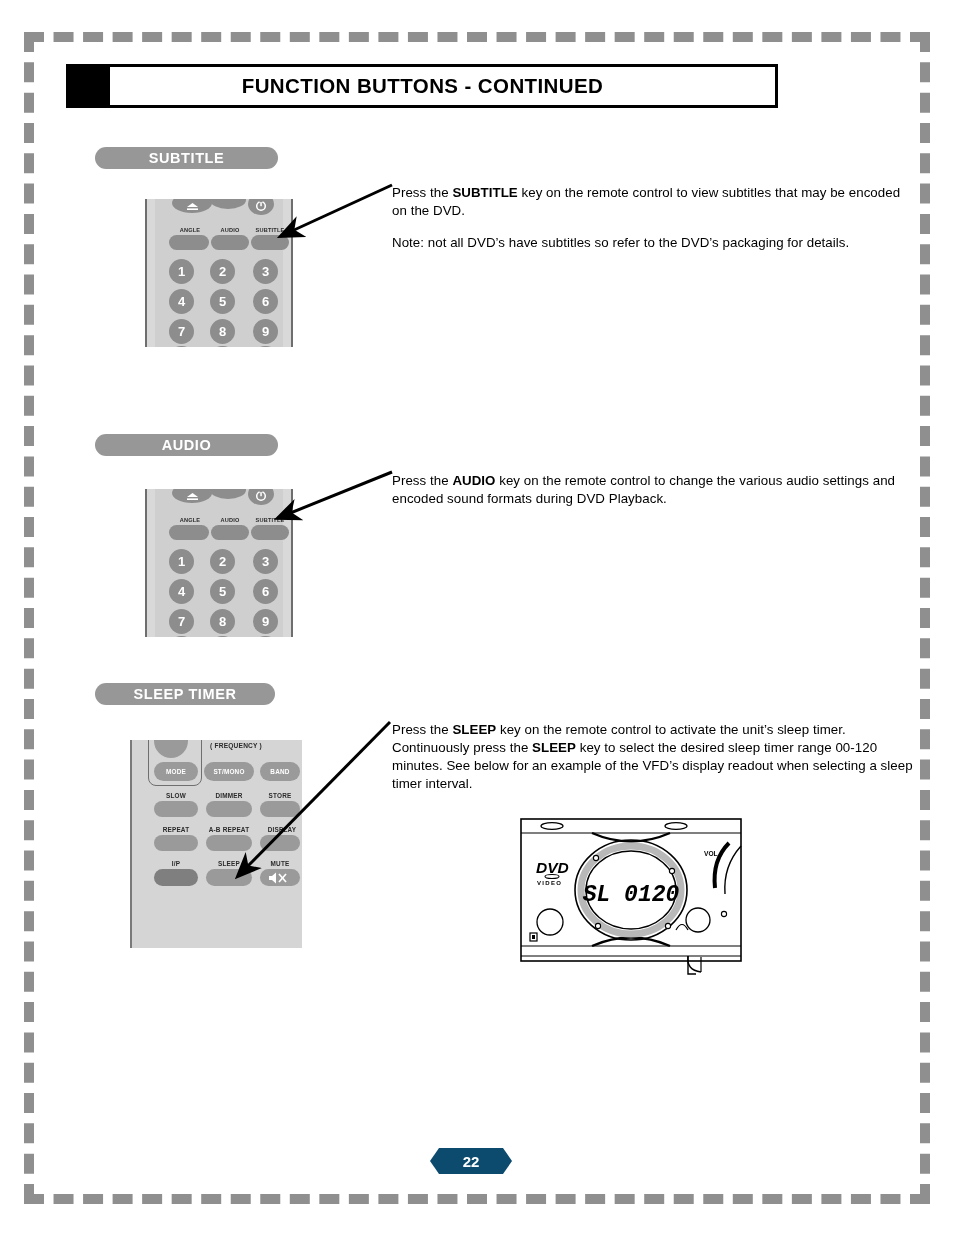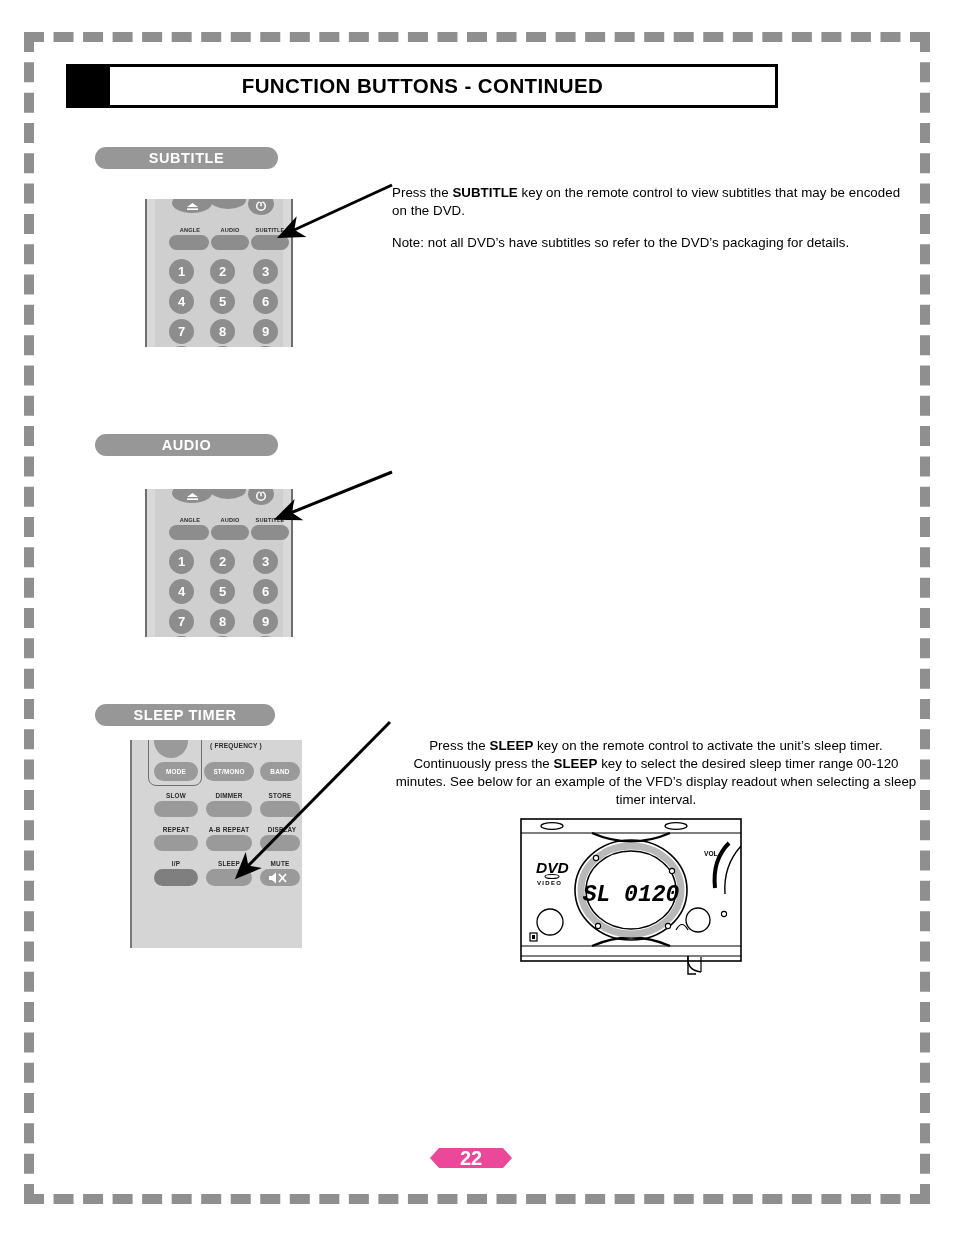--- a/index.html
+++ b/index.html
@@ -74,35 +74,35 @@
     font-size: 14.5px;
     font-weight: bold;
     letter-spacing: 0.6px;
     display: flex;
     align-items: center;
     justify-content: center;
     text-align: center;
   }
   .pill-subtitle { left: 95px;  top: 147px; width: 183px; }
   .pill-audio    { left: 95px;  top: 434px; width: 183px; }
-  .pill-sleep    { left: 95px;  top: 683px; width: 180px; margin-top: 21px; }
+  .pill-sleep    { left: 95px;  top: 683px; width: 180px; }
 
   
   .para {
     position: absolute;
     font-size: 13.3px;
     line-height: 18px;
     color: #000000;
     letter-spacing: 0.05px;
   }
   .para b { font-weight: bold; }
   .para-subtitle  { left: 392px; top: 184px; width: 512px; }
   .para-subnote   { left: 392px; top: 234px; width: 512px; }
   .para-audio     { left: 392px; top: 472px; width: 516px; }
-  .para-sleep     { left: 392px; top: 737px; width: 528px; text-align: center; }
+  .para-sleep     { left: 392px; top: 721px; width: 528px; }
 
   
   .remote {
     position: absolute;
     background: #d9d9d9;
     overflow: hidden;
     border-left: 2px solid #6e6e6e;
     border-right: 2px solid #6e6e6e;
   }
   .remote-inner {
@@ -190,24 +190,24 @@
     text-align: center;
     font-size: 13.6px;
     font-weight: bold;
     color: #000000;
   }
 
   
   .page-num {
     position: absolute;
     left: 430px; top: 1148px;
-    width: 82px; height: 20px;
-    background: #ec4899;
+    width: 82px; height: 26px;
+    background: #0c4a6e;
     color: #ffffff;
-    font-size: 20px;
+    font-size: 15px;
     font-weight: bold;
     display: flex;
     align-items: center;
     justify-content: center;
     clip-path: polygon(0% 50%, 11% 0%, 89% 0%, 100% 50%, 89% 100%, 11% 100%);
   }
 </style>
 </head>
 <body>
 
@@ -268,20 +268,23 @@
     <div class="btn-round" style="left:22px; top:120px; width:25px; height:25px;">7</div>
     <div class="btn-round" style="left:63px; top:120px; width:25px; height:25px;">8</div>
     <div class="btn-round" style="left:106px; top:120px; width:25px; height:25px;">9</div>
     <div class="btn-round" style="left:22px; top:147px; width:25px; height:20px;"></div>
     <div class="btn-round" style="left:63px; top:147px; width:25px; height:20px;"></div>
     <div class="btn-round" style="left:106px; top:147px; width:25px; height:20px;"></div>
   </div>
 
   <div class="pill pill-audio">AUDIO</div>
 
+  <div class="para para-audio">
+    <span>Press the </span><b>AUDIO</b><span> key on the remote control to change the various audio settings and encoded sound formats during DVD Playback.</span>
+  </div>
 
   <div class="remote remote-top" style="left:145px; top:489px;">
     <div class="remote-inner"></div>
     <div class="btn-oval" style="left:25px; top:-6px; width:40px; height:20px;"></div>
     <div style="position:absolute;left:39px;top:-2px;width:13px;height:8px;">
       <svg width="13" height="8" viewBox="0 0 13 8">
           <polygon points="6.5,0 12,4 1,4" fill="#ffffff"></polygon>
           <rect x="1" y="5.4" width="11" height="1.6" fill="#ffffff"></rect>
         </svg>
     </div>

